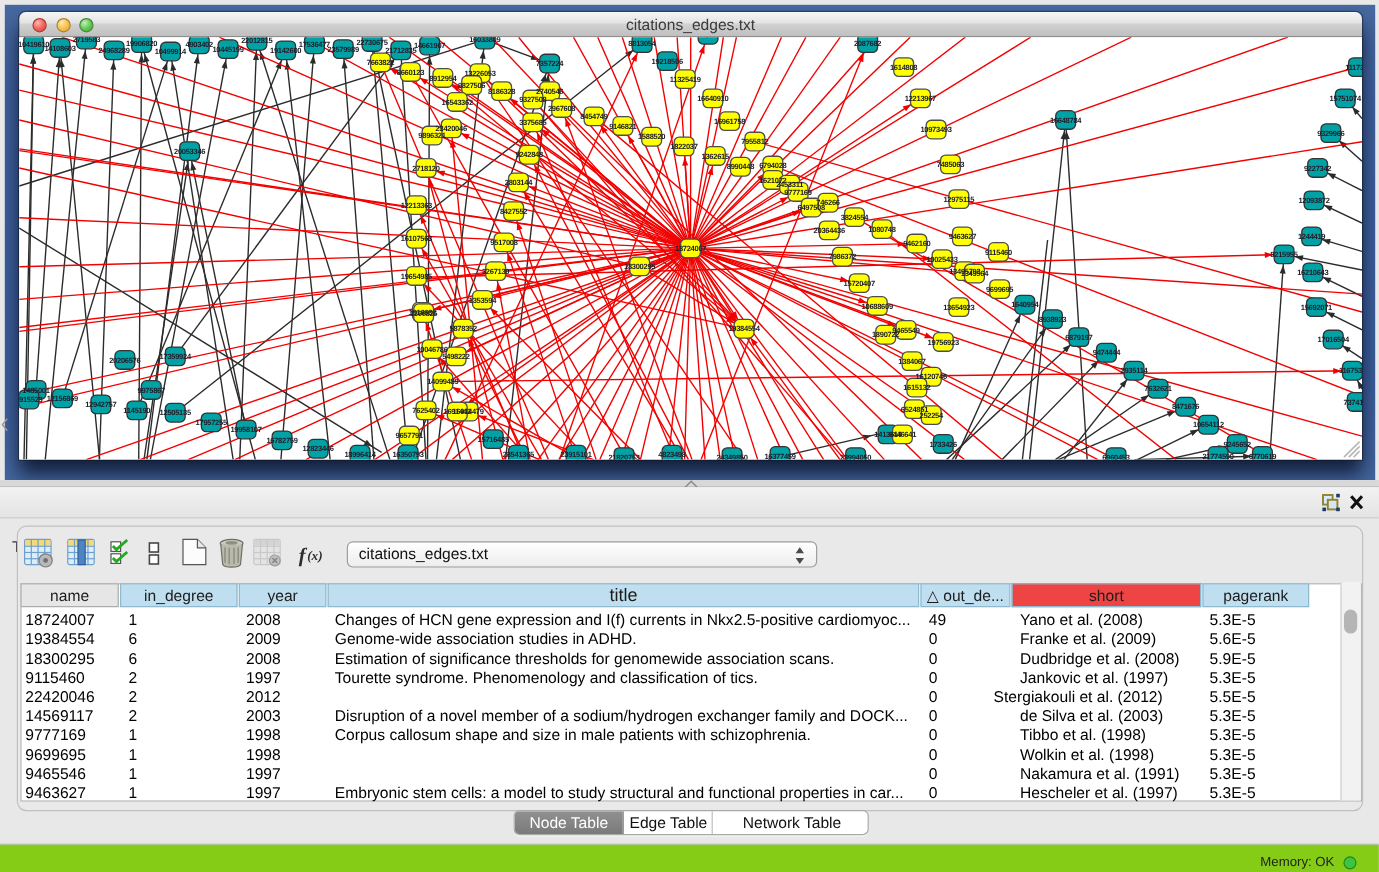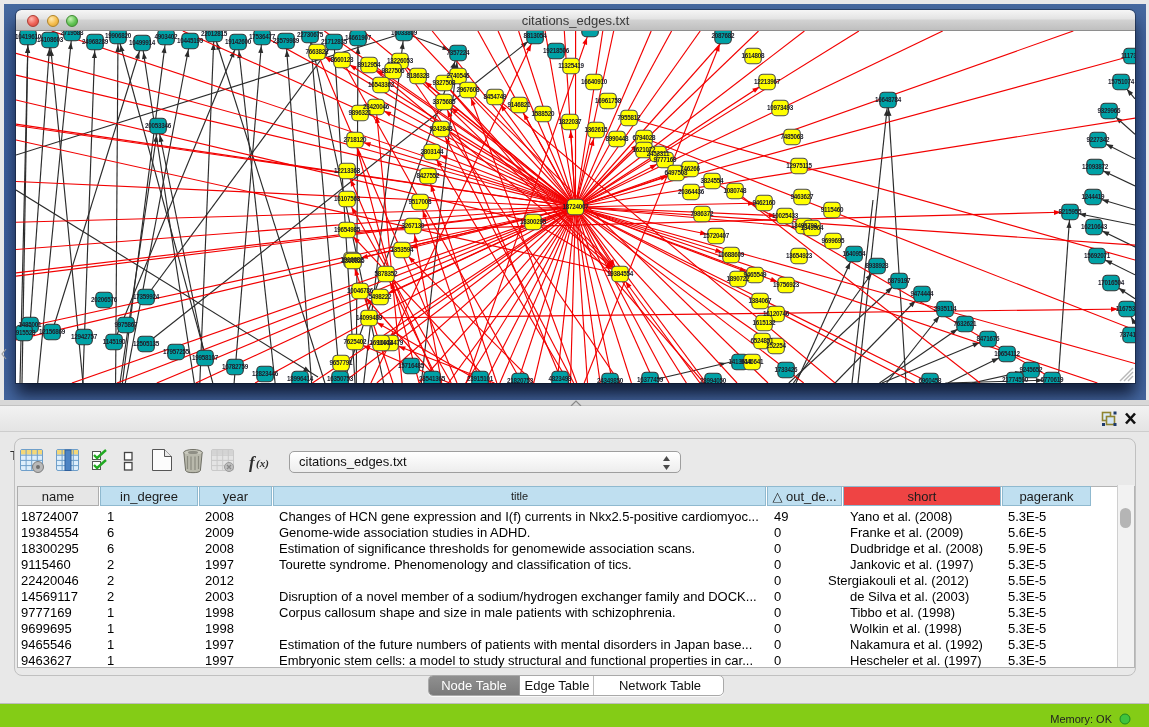--- a/index.html
+++ b/index.html
@@ -749,21 +749,21 @@
 <div id="dropdown">citations_edges.txt
   <svg style="position:absolute;right:9px;top:3px" width="9" height="16">
     <path d="M4.5 1 L8 6 H1 Z" fill="#4a4a4a"></path>
       <path d="M4.5 15 L1 10 H8 Z" fill="#4a4a4a"></path>
   </svg>
 </div>
 <div id="tablebg"></div>
 <div style="position:absolute;left:17px;top:486px;width:82px;height:20px;background:#e6e6e6;border:1px solid #adadad;box-sizing:border-box;text-align:center;line-height:19px;font-size:13px;color:#1c1c1c;">name</div>
 <div style="position:absolute;left:100px;top:486px;width:98px;height:20px;background:#bfdff0;border:1px solid #8fb9cf;box-sizing:border-box;text-align:center;line-height:19px;font-size:13px;color:#1c1c1c;">in_degree</div>
 <div style="position:absolute;left:199px;top:486px;width:73px;height:20px;background:#bfdff0;border:1px solid #8fb9cf;box-sizing:border-box;text-align:center;line-height:19px;font-size:13px;color:#1c1c1c;">year</div>
-<div style="position:absolute;left:273px;top:486px;width:493px;height:20px;background:#bfdff0;border:1px solid #8fb9cf;box-sizing:border-box;text-align:center;line-height:19px;font-size:11px;color:#1c1c1c;">title</div>
+<div style="position:absolute;left:273px;top:486px;width:493px;height:20px;background:#bfdff0;border:1px solid #8fb9cf;box-sizing:border-box;text-align:center;line-height:19px;font-size:15px;color:#1c1c1c;">title</div>
 <div style="position:absolute;left:767px;top:486px;width:75px;height:20px;background:#bfdff0;border:1px solid #8fb9cf;box-sizing:border-box;text-align:center;line-height:19px;font-size:13px;color:#1c1c1c;">△ out_de...</div>
 <div style="position:absolute;left:843px;top:486px;width:158px;height:20px;background:#ef4444;border:1px solid #8fb9cf;box-sizing:border-box;text-align:center;line-height:19px;font-size:13px;color:#1c1c1c;">short</div>
 <div style="position:absolute;left:1002px;top:486px;width:89px;height:20px;background:#bfdff0;border:1px solid #8fb9cf;box-sizing:border-box;text-align:center;line-height:19px;font-size:13px;color:#1c1c1c;">pagerank</div>
 <div style="position:absolute;left:0;top:509px;width:1092px;height:16px;font-size:13px;color:#000;white-space:nowrap;">
     <span style="position:absolute;left:21px;top:0;">18724007</span>
     <span style="position:absolute;left:107px;top:0;">1</span>
     <span style="position:absolute;left:205px;top:0;">2008</span>
     <span style="position:absolute;left:279px;top:0;">Changes of HCN gene expression and I(f) currents in Nkx2.5-positive cardiomyoc...</span>
     <span style="position:absolute;left:774px;top:0;">49</span>
     <span style="position:absolute;left:850px;top:0;">Yano et al. (2008)</span>
@@ -827,23 +827,22 @@
     <span style="position:absolute;left:107px;top:0;">1</span>
     <span style="position:absolute;left:205px;top:0;">1998</span>
     <span style="position:absolute;left:774px;top:0;">0</span>
     <span style="position:absolute;left:850px;top:0;">Wolkin et al. (1998)</span>
     <span style="position:absolute;left:1008px;top:0;">5.3E-5</span>
   </div>
 <div style="position:absolute;left:0;top:637px;width:1092px;height:16px;font-size:13px;color:#000;white-space:nowrap;">
     <span style="position:absolute;left:21px;top:0;">9465546</span>
     <span style="position:absolute;left:107px;top:0;">1</span>
     <span style="position:absolute;left:205px;top:0;">1997</span>
-    <span style="position:absolute;left:279px;top:0;">Estimation of the future numbers of patients with mental disorders in Japan base...</span>
     <span style="position:absolute;left:774px;top:0;">0</span>
-    <span style="position:absolute;left:850px;top:0;">Nakamura et al. (1992)</span>
+    <span style="position:absolute;left:850px;top:0;">Nakamura et al. (1991)</span>
     <span style="position:absolute;left:1008px;top:0;">5.3E-5</span>
   </div>
 <div style="position:absolute;left:0;top:653px;width:1092px;height:16px;font-size:13px;color:#000;white-space:nowrap;">
     <span style="position:absolute;left:21px;top:0;">9463627</span>
     <span style="position:absolute;left:107px;top:0;">1</span>
     <span style="position:absolute;left:205px;top:0;">1997</span>
     <span style="position:absolute;left:279px;top:0;">Embryonic stem cells: a model to study structural and functional properties in car...</span>
     <span style="position:absolute;left:774px;top:0;">0</span>
     <span style="position:absolute;left:850px;top:0;">Hescheler et al. (1997)</span>
     <span style="position:absolute;left:1008px;top:0;">5.3E-5</span>

